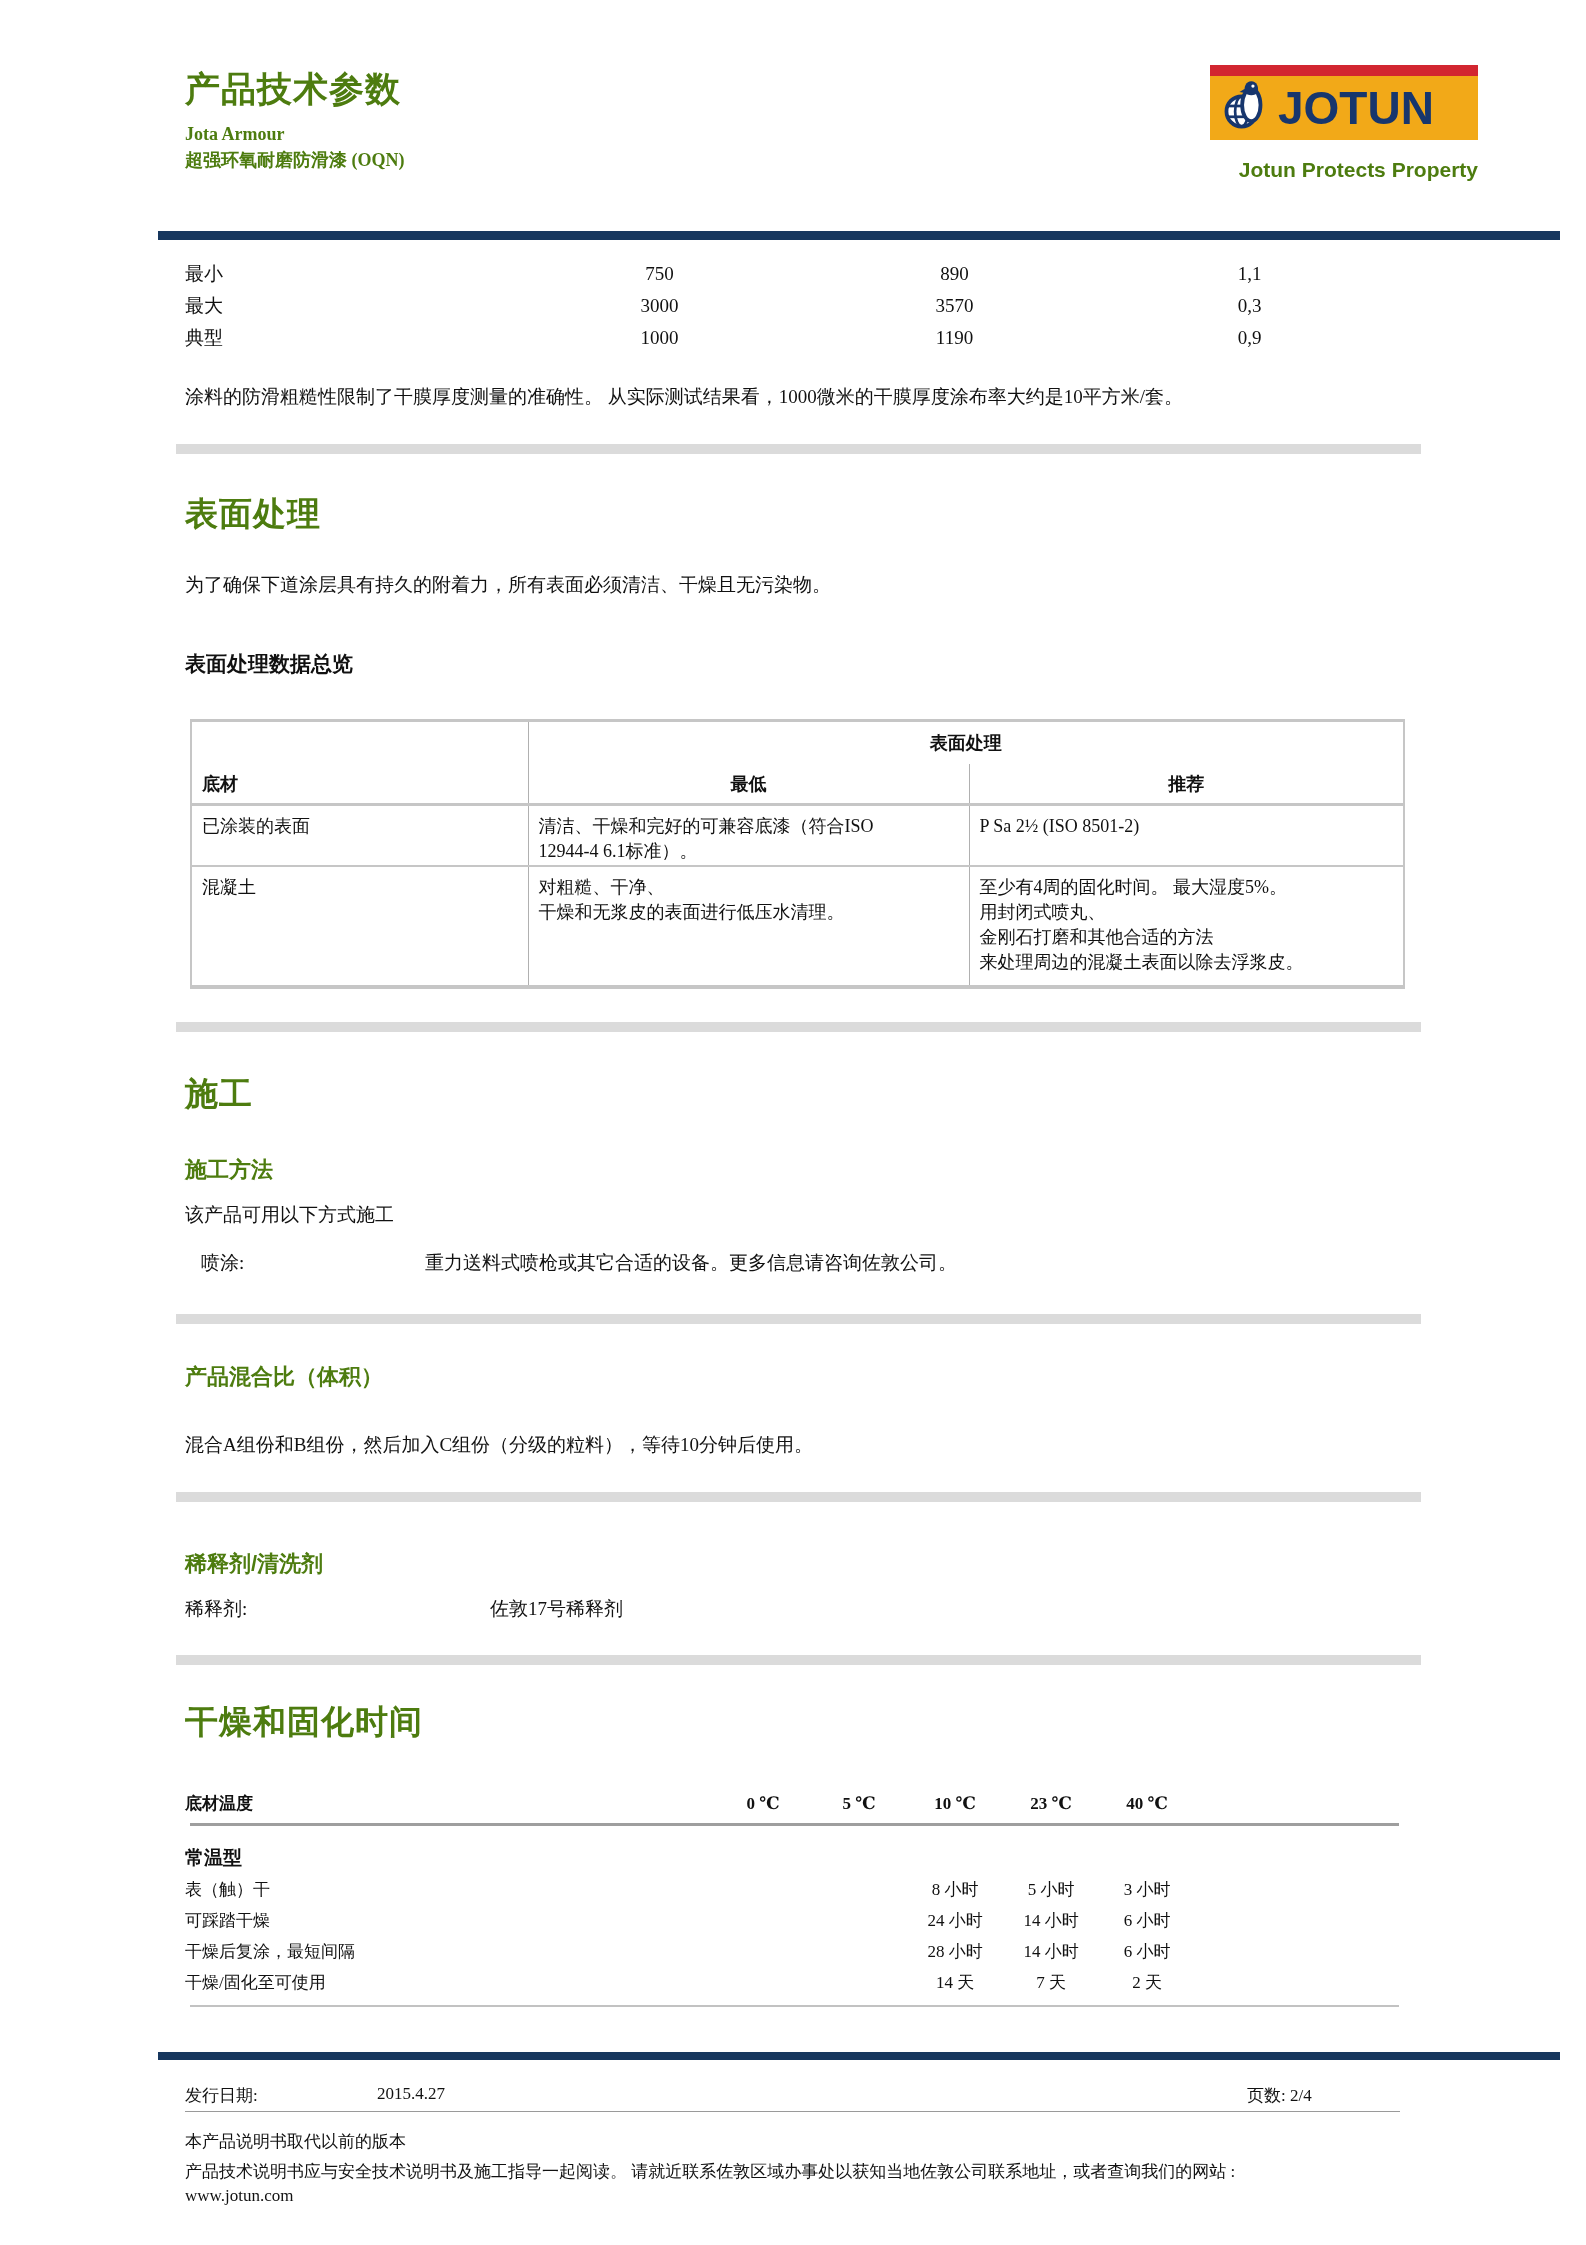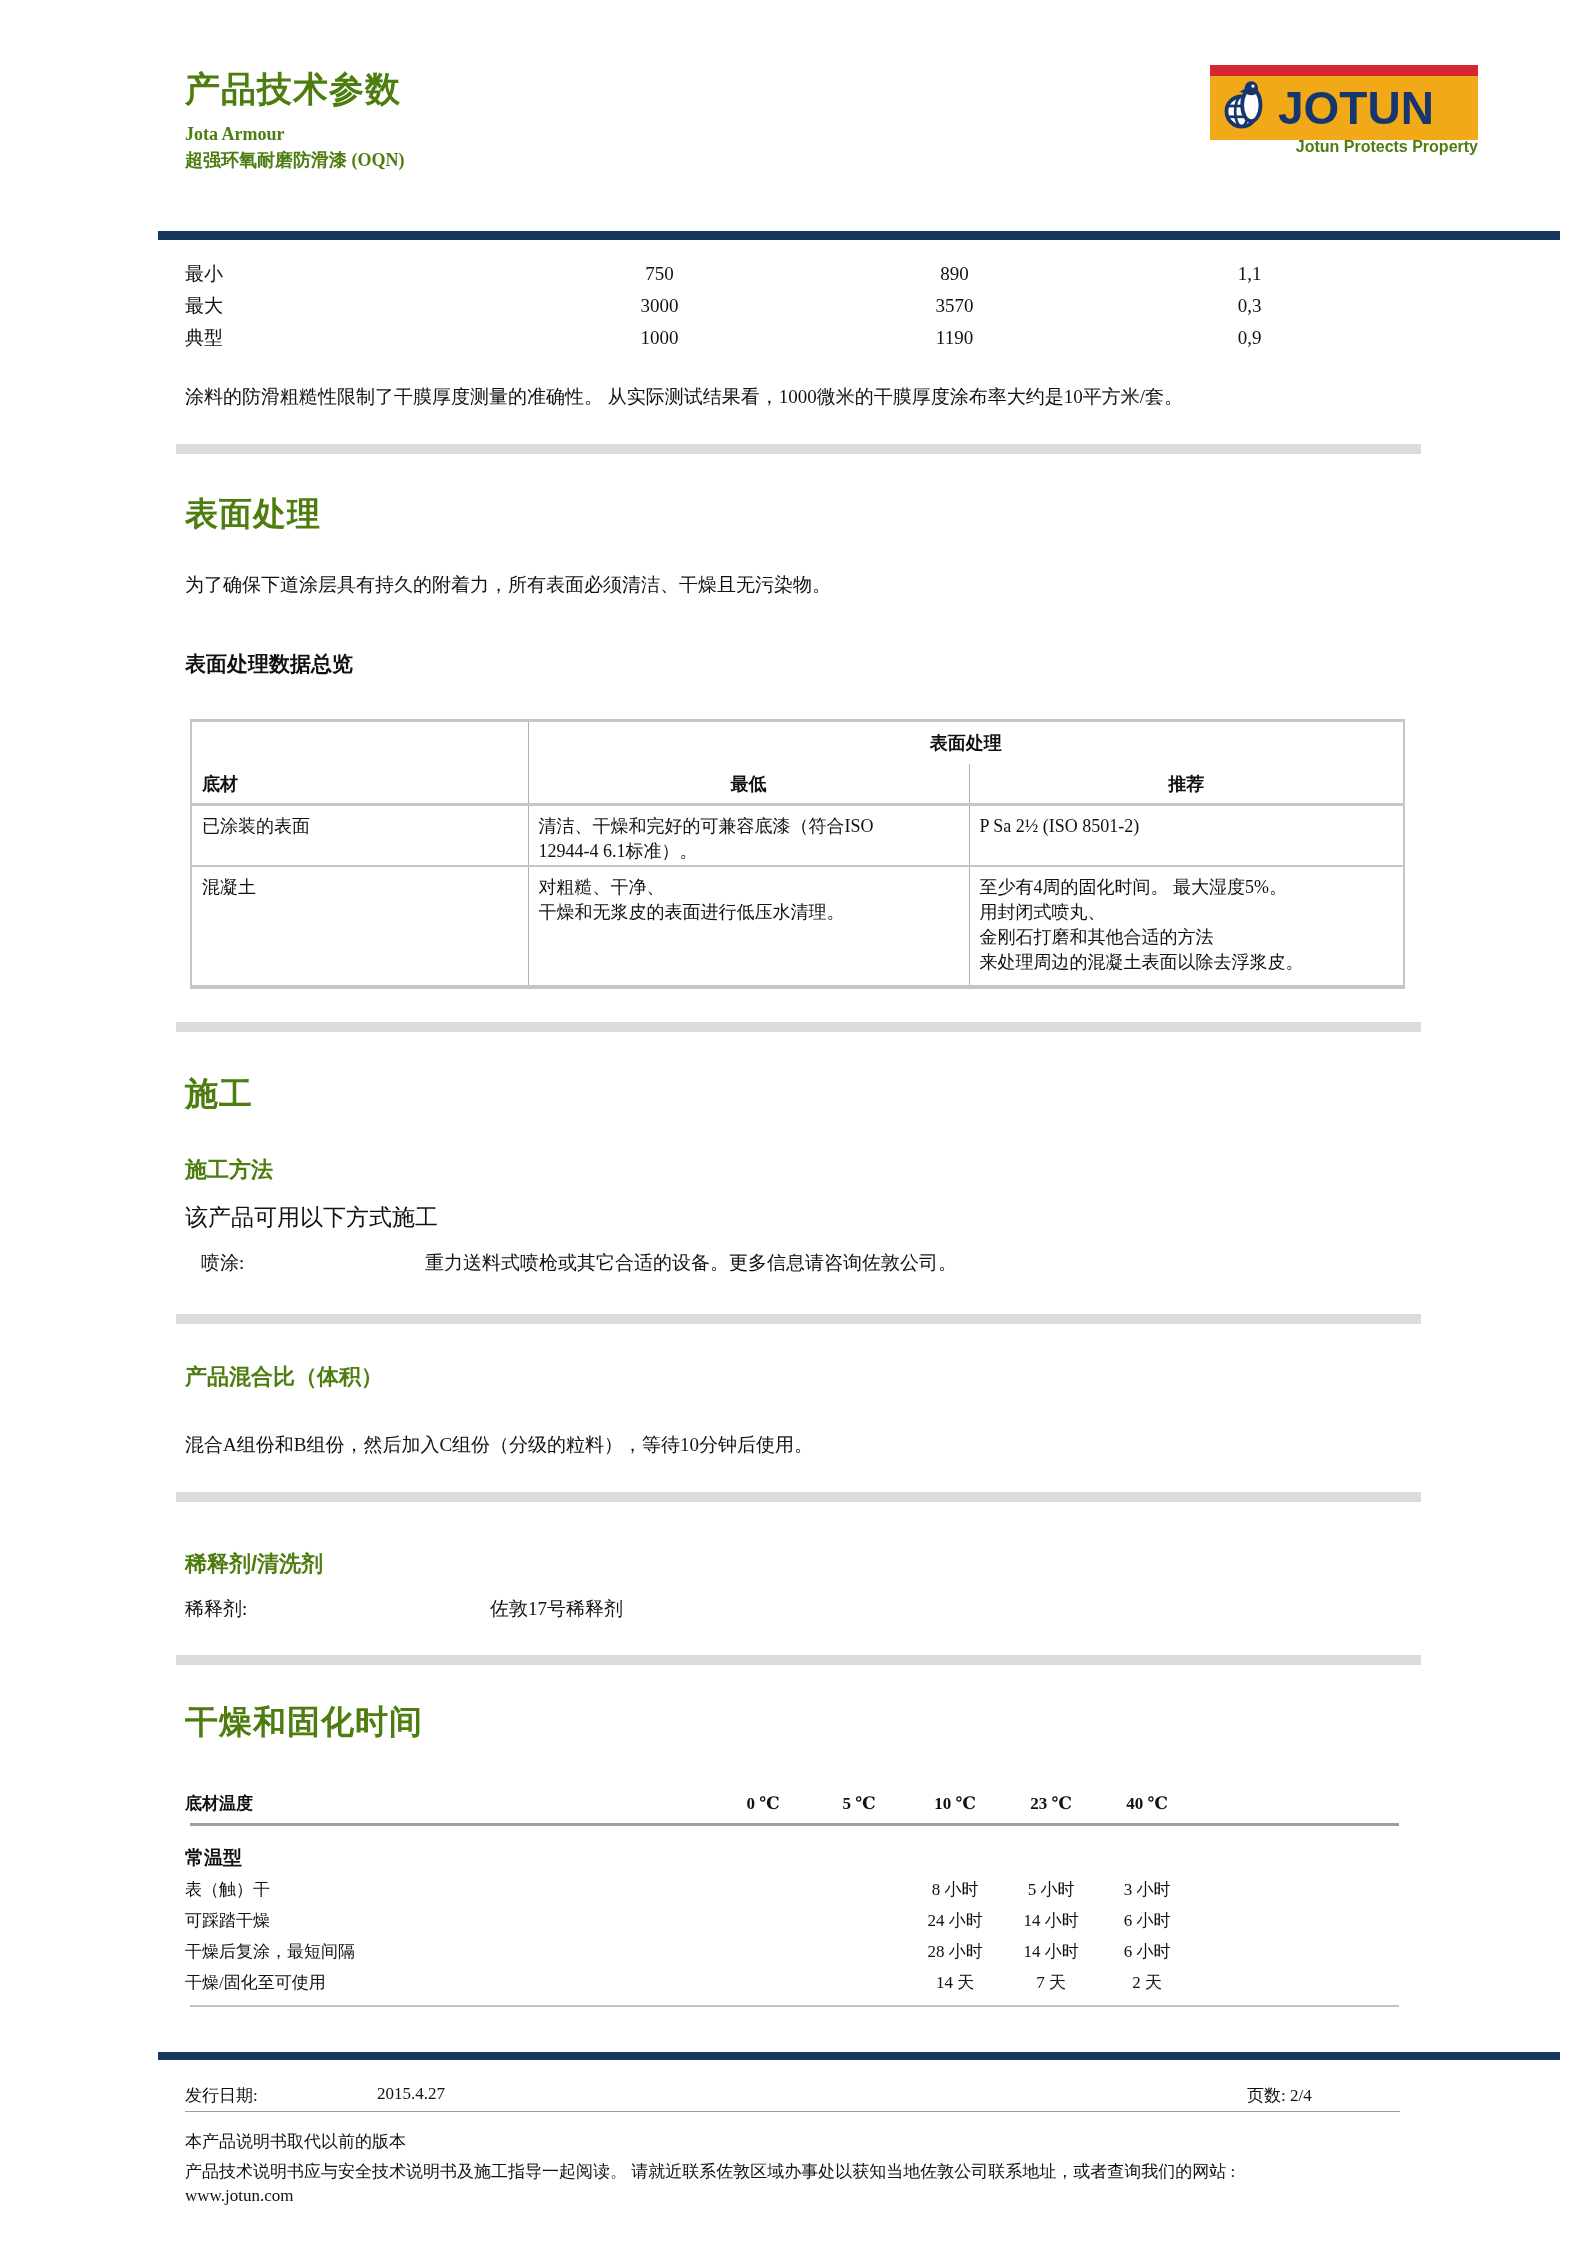--- a/index.html
+++ b/index.html
@@ -17,21 +17,21 @@
   .doc-title{left:185px;top:66px;font-size:35px;font-weight:bold;letter-spacing:1px;}
   .prod-name{left:185px;top:124px;font-size:18px;font-weight:bold;}
   .prod-sub{left:185px;top:148px;font-size:18px;font-weight:bold;}
 
   .logo{left:1210px;top:65px;width:268px;height:75px;}
   .logo-red{position:absolute;left:0;top:0;width:268px;height:11px;background:#d22630;}
   .logo-yellow{position:absolute;left:0;top:11px;width:268px;height:64px;background:#f2a918;
     display:flex;align-items:center;justify-content:flex-start;padding-left:10px;box-sizing:border-box;}
   .logo-word{font-family:"Liberation Sans","DejaVu Sans",sans-serif;font-weight:bold;
     font-size:46px;color:#17366d;letter-spacing:0px;line-height:1;margin-left:4px;}
-  .tagline{left:1150px;top:138px;width:328px;text-align:right;font-size:16px;font-weight:bold;}
+  .tagline{left:1150px;top:158px;width:328px;text-align:right;font-size:21px;font-weight:bold;}
 
   .bar-navy{background:#17375e;height:9px;left:158px;width:1402px;}
   .bar-gray{background:#dbdbdb;height:10px;left:176px;width:1245px;}
 
   
   .ftable{left:185px;top:258px;width:1212px;font-size:19px;}
   .ftrow{display:flex;height:32px;align-items:center;}
   .ftlabel{width:327px;text-align:left;}
   .ftcell{width:295px;text-align:center;}
   .note{left:185px;top:384px;width:1290px;font-size:19px;}
@@ -164,21 +164,21 @@
 金刚石打磨和其他合适的方法
 来处理周边的混凝土表面以除去浮浆皮。</td>
     </tr>
   </tbody>
     </table>
 
   <div class="abs bar-gray" style="top:1022px;"></div>
 
   <div class="abs h-big navy sans nowrap" style="left:185px;top:1072px;">施工</div>
   <div class="abs h-sub navy sans nowrap" style="left:185px;top:1155px;">施工方法</div>
-  <div class="abs nowrap" style="left:185px;top:1202px;font-size:23px;">该产品可用以下方式施工</div>
+  <div class="abs nowrap" style="left:185px;top:1202px;font-size:19px;">该产品可用以下方式施工</div>
   <div class="abs lbl-val nowrap" style="left:185px;top:1250px;padding-left:16px;">喷涂:</div>
   <div class="abs lbl-val nowrap" style="left:425px;top:1250px;">重力送料式喷枪或其它合适的设备。更多信息请咨询佐敦公司。</div>
 
   <div class="abs bar-gray" style="top:1314px;"></div>
 
   <div class="abs h-sub navy sans nowrap" style="left:185px;top:1362px;">产品混合比（体积）</div>
   <div class="abs nowrap" style="left:185px;top:1432px;font-size:19px;">混合A组份和B组份，然后加入C组份（分级的粒料），等待10分钟后使用。</div>
 
   <div class="abs bar-gray" style="top:1492px;"></div>
 

